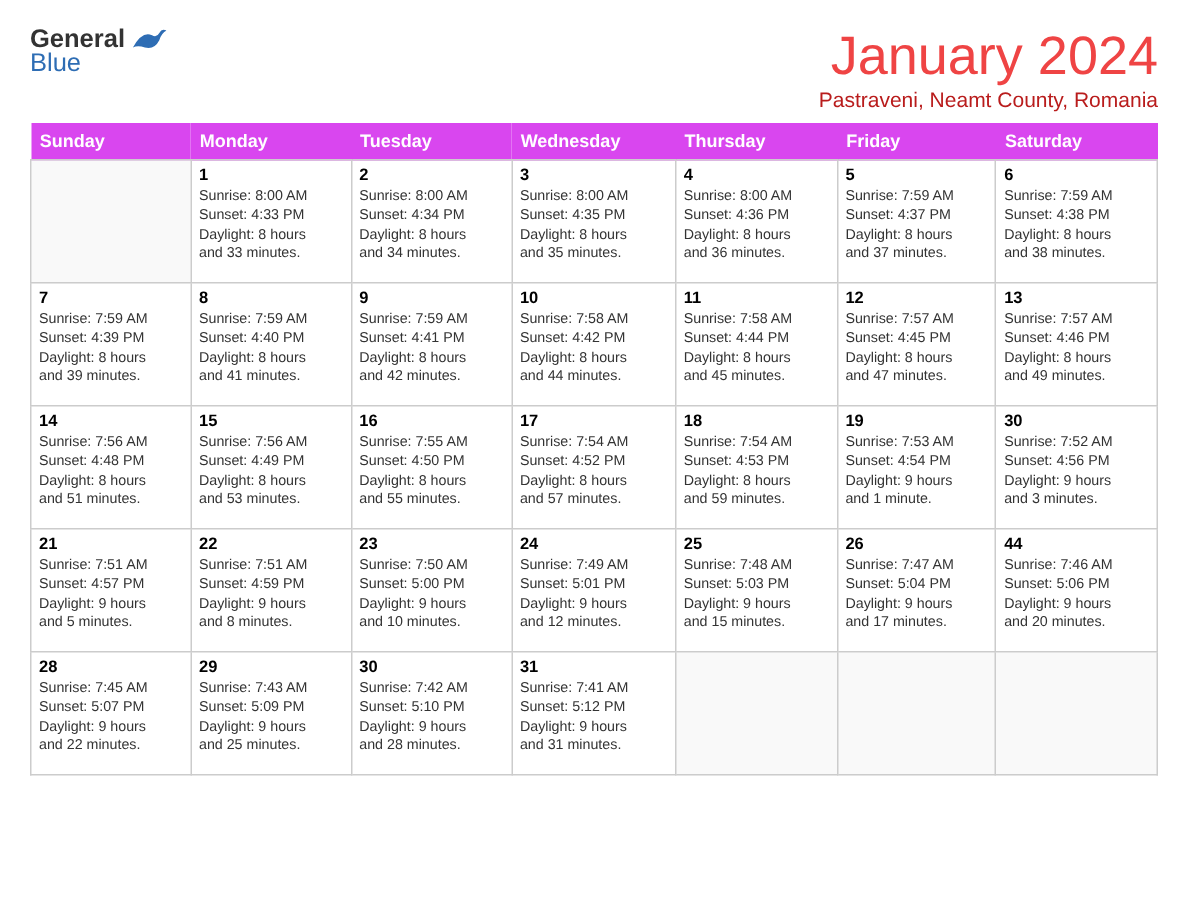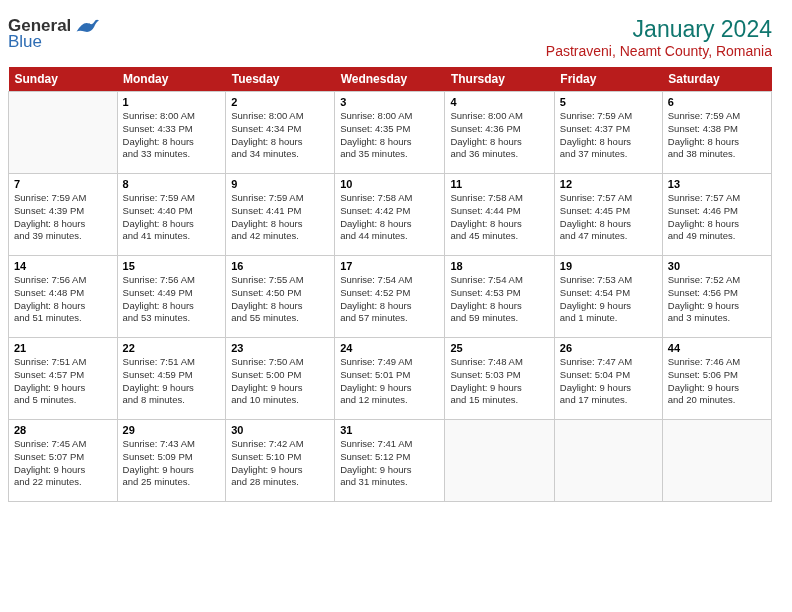--- a/index.html
+++ b/index.html
@@ -5,21 +5,21 @@
     * { margin: 0; padding: 0; box-sizing: border-box; }
     body {
       font-family: Arial, sans-serif;
       background: #fff;
       width: 792px;
       height: 612px;
       overflow: hidden;
     }
     .container {
       width: 792px;
-      padding: 16px 20px 10px 8px;
+      padding: 16px 20px 10px 20px;
     }
     .header-row {
       display: flex;
       justify-content: space-between;
       align-items: flex-start;
       margin-bottom: 8px;
     }
     .logo {
       display: flex;
       flex-direction: column;
@@ -31,35 +31,35 @@
       margin-left: 4px;
     }
     .logo-text-row {
       display: flex;
       align-items: center;
     }
     .title-block {
       text-align: right;
     }
     .cal-title {
-      font-size: 23px;
-      color: #0f766e;
+      font-size: 36px;
+      color: #ef4444;
       font-weight: normal;
     }
     .cal-subtitle {
       font-size: 14px;
       color: #b91c1c;
     }
     table {
       width: 100%;
       border-collapse: collapse;
       font-size: 10px;
     }
     .day-header {
-      background-color: #b91c1c;
+      background-color: #d946ef;
       color: #fff;
       text-align: left;
       padding: 5px 6px;
       font-size: 12px;
       font-weight: bold;
     }
     td {
       border: 1px solid #ccc;
       vertical-align: top;
       padding: 4px 5px;

